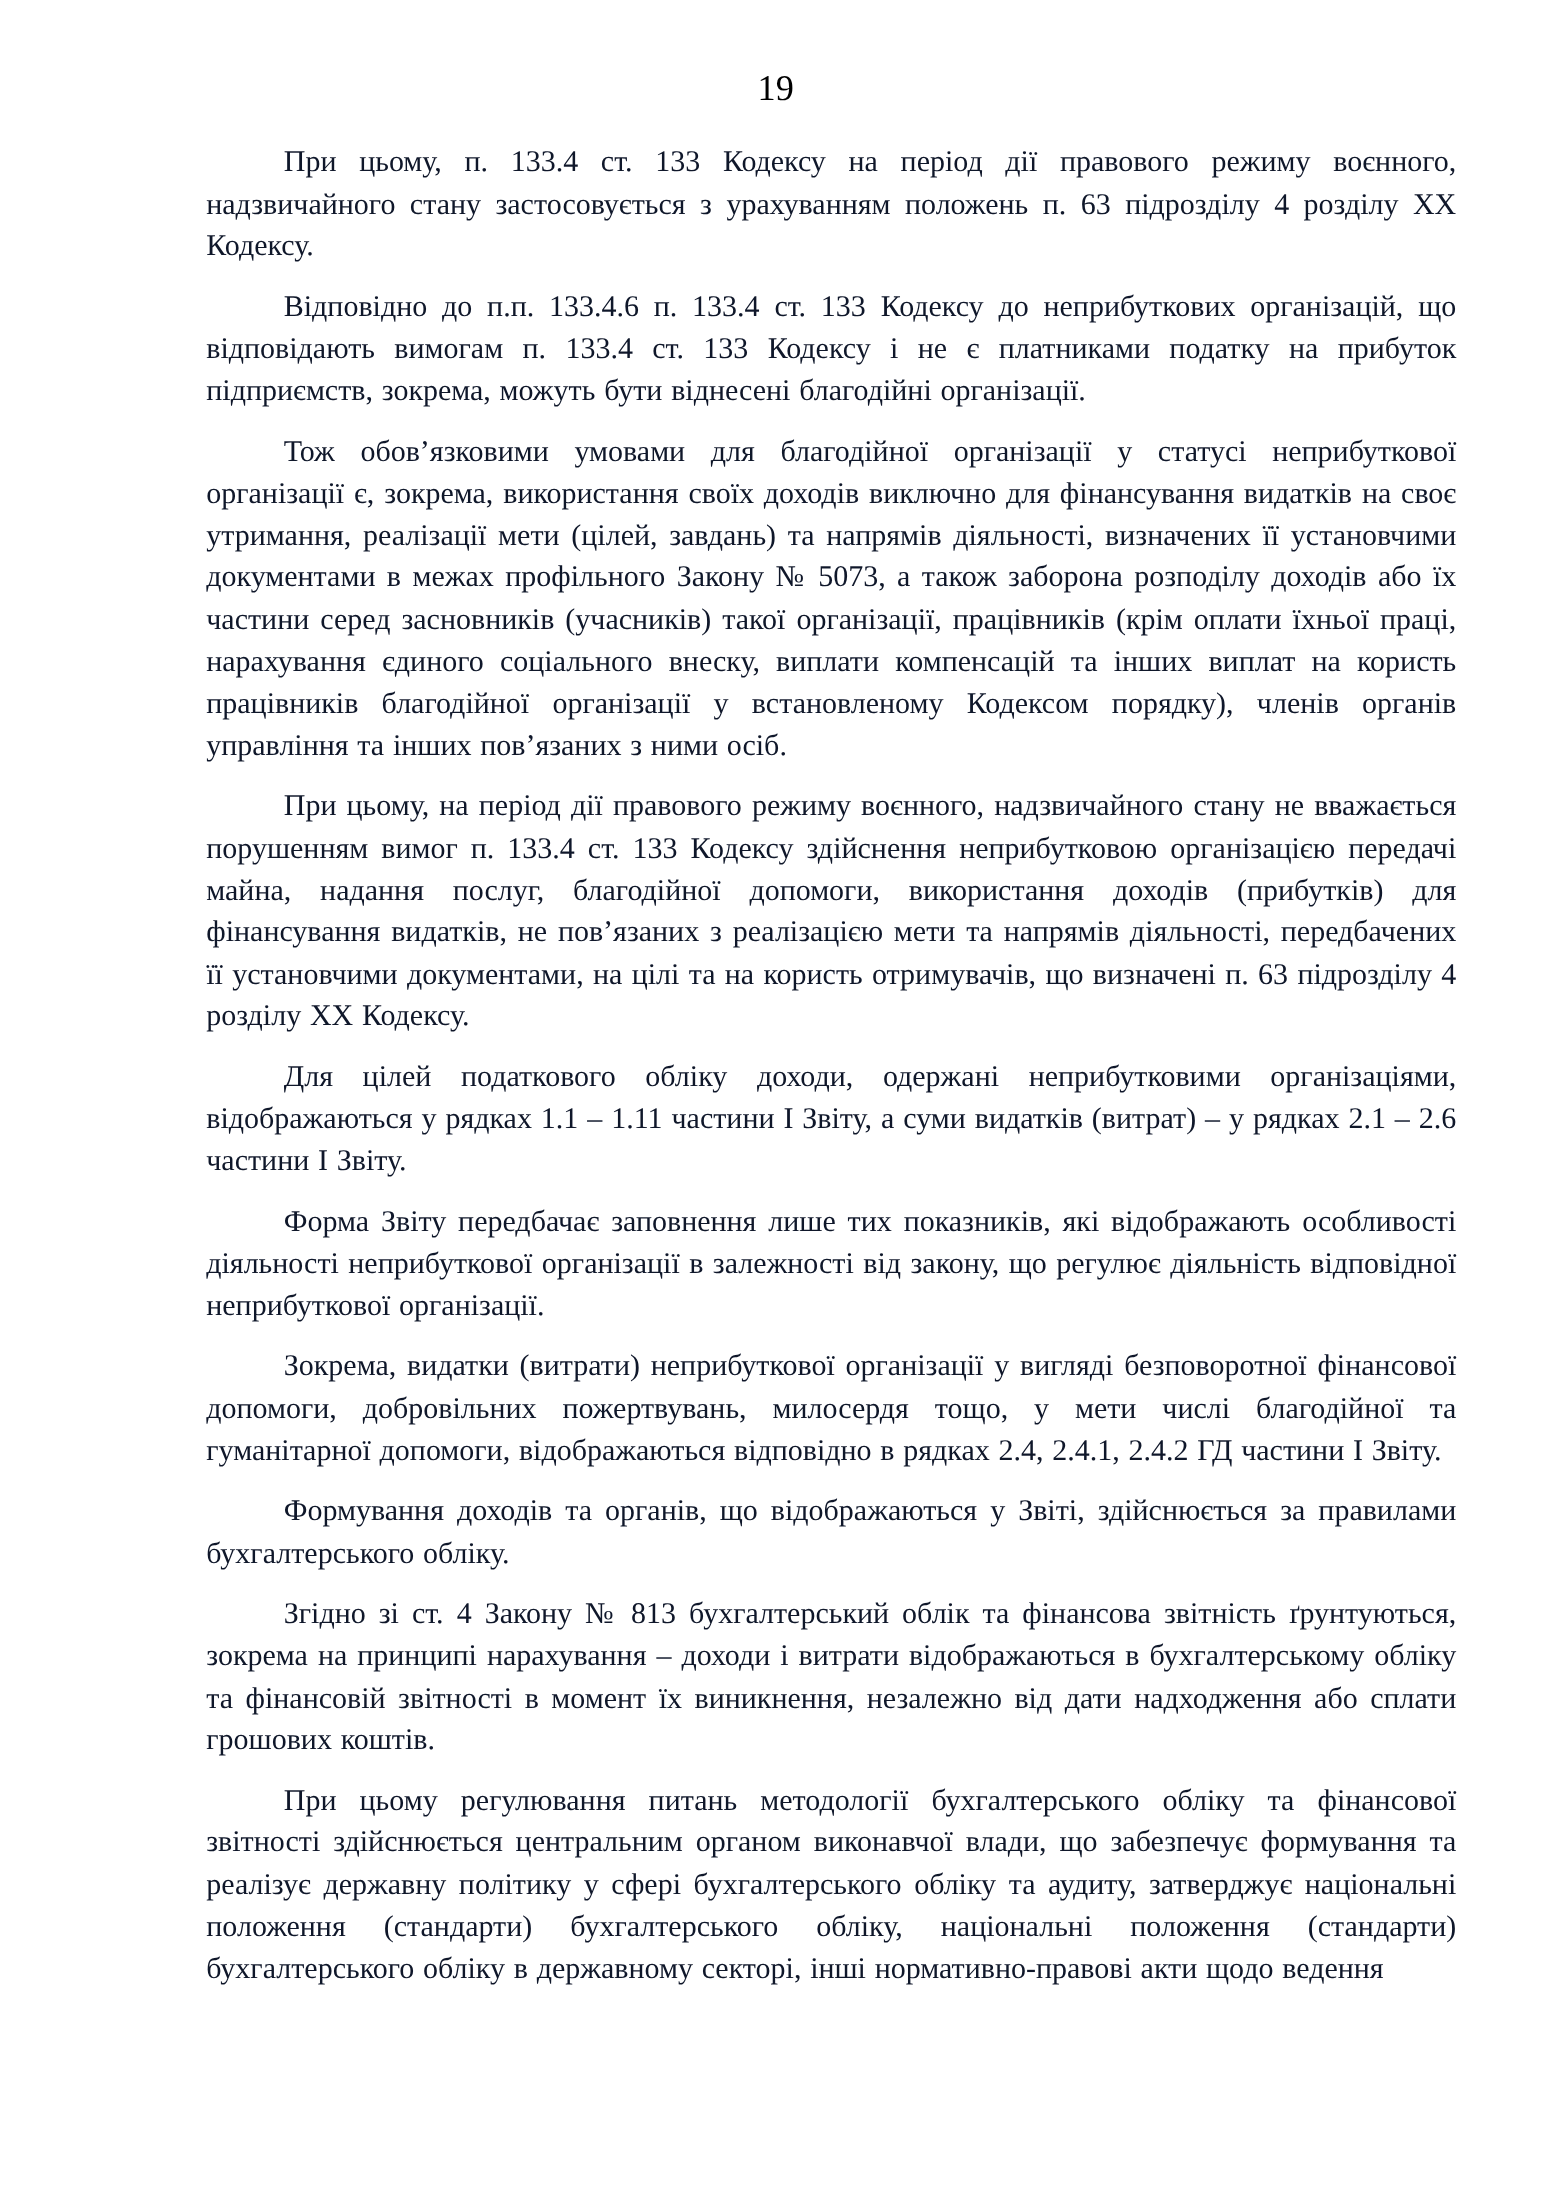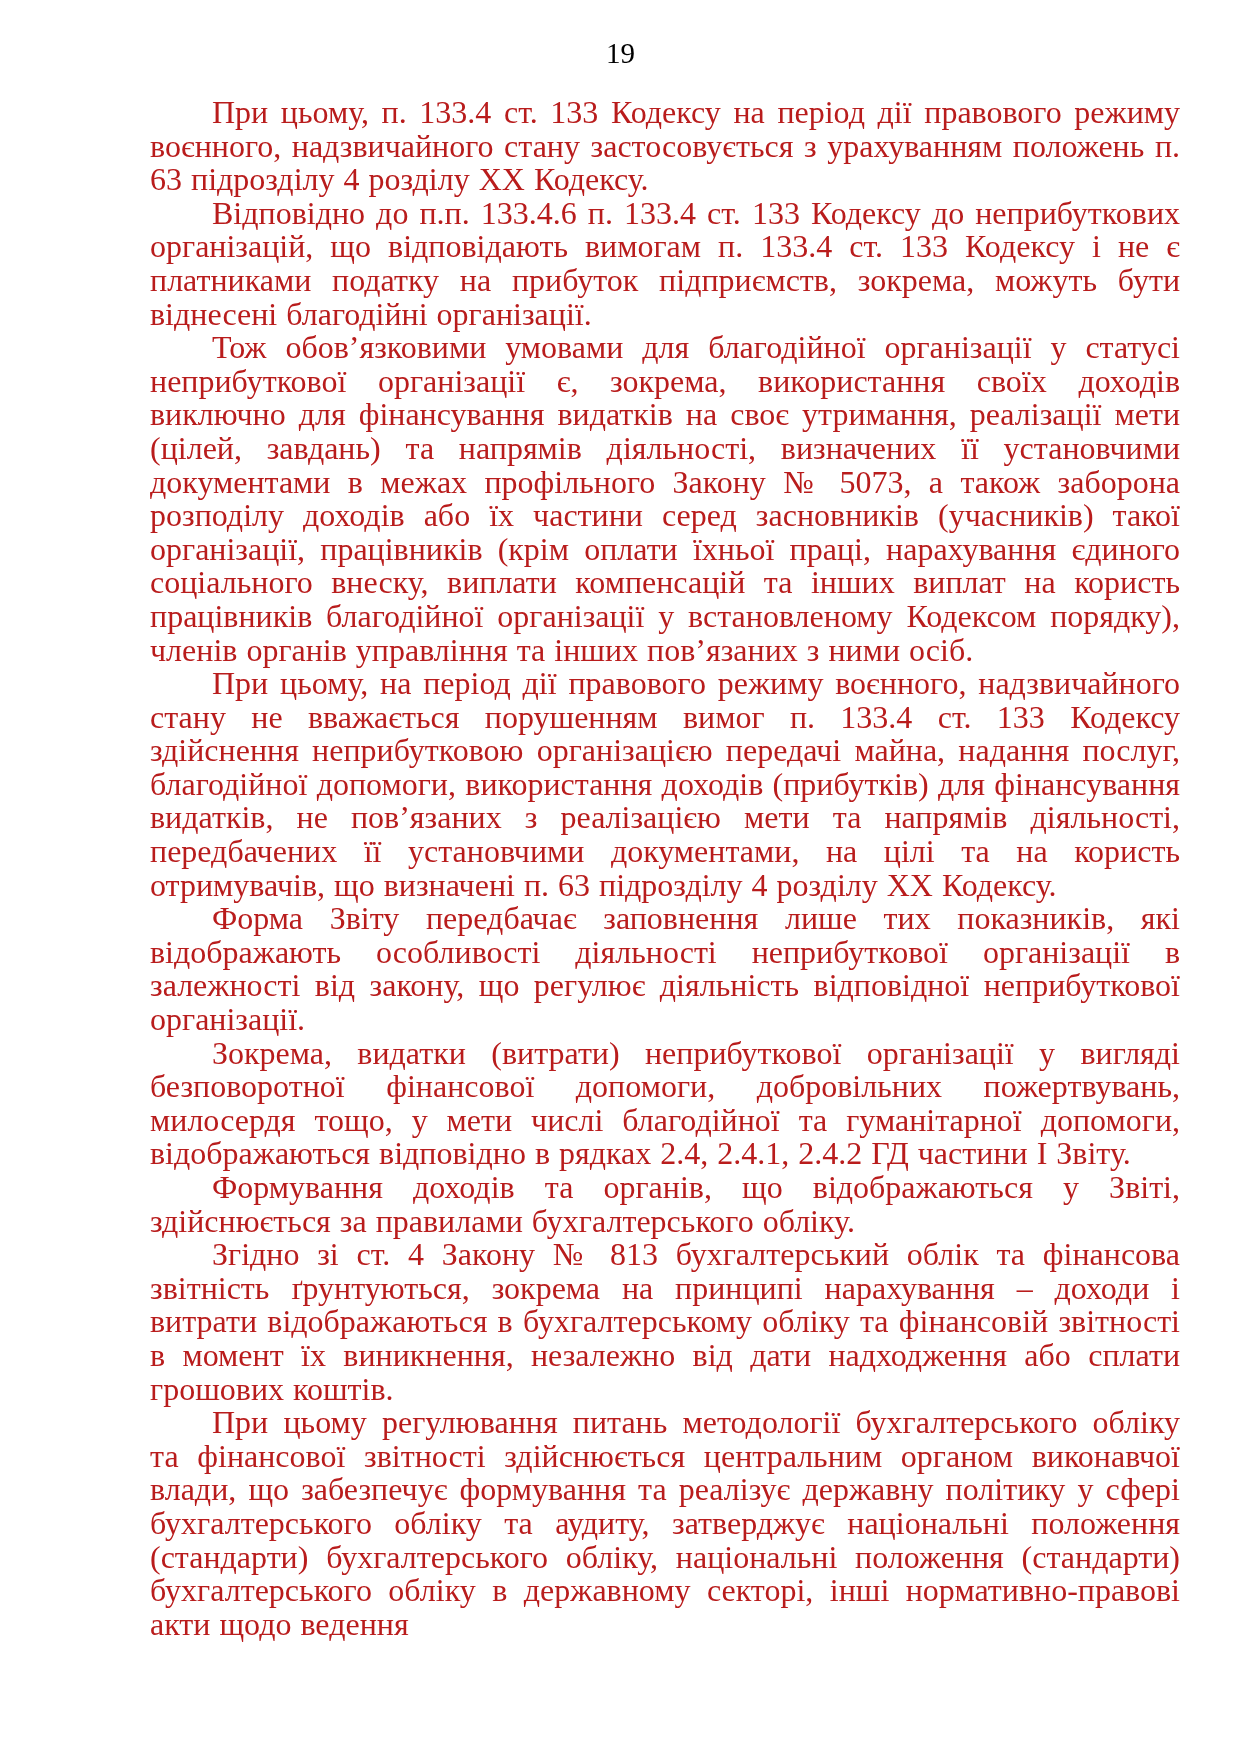--- a/index.html
+++ b/index.html
@@ -10,50 +10,51 @@
   .page {
     position: relative;
     width: 1241px;
     height: 1755px;
     background: #ffffff;
     color: #000000;
     font-family: "Liberation Serif", "DejaVu Serif", serif;
     overflow: hidden;
   }
   .page-number {
-    padding-top: 36px;
+    padding-top: 54px;
     text-align: center;
     font-size: 29px;
     line-height: 34px;
     color: #000000;
   }
   .body-text {
     margin: 26px 61px 0 150px; 
   }
   .body-text p {
-    margin: 0;
+    margin: 15px;
     padding: 0;
-    font-size: 32px;
+    font-size: 24px;
     line-height: 33.6px;
     text-align: justify;
     text-indent: 62px;
     word-spacing: 1px;
-    color: #b91c1c;
+    color: #0f172a;
   }
 </style>
 </head>
 <body>
 
 <div class="page">
   <div class="page-number">19</div>
 
   <div class="body-text">
     <p>При цьому, п. 133.4 ст. 133 Кодексу на період дії правового режиму воєнного, надзвичайного стану застосовується з урахуванням положень п. 63 підрозділу 4 розділу ХХ Кодексу.</p>
     <p>Відповідно до п.п. 133.4.6 п. 133.4 ст. 133 Кодексу до неприбуткових організацій, що відповідають вимогам п. 133.4 ст. 133 Кодексу і не є платниками податку на прибуток підприємств, зокрема, можуть бути віднесені благодійні організації.</p>
     <p>Тож обов’язковими умовами для благодійної організації у статусі неприбуткової організації є, зокрема, використання своїх доходів виключно для фінансування видатків на своє утримання, реалізації мети (цілей, завдань) та напрямів діяльності, визначених її установчими документами в межах профільного Закону № 5073, а також заборона розподілу доходів або їх частини серед засновників (учасників) такої організації, працівників (крім оплати їхньої праці, нарахування єдиного соціального внеску, виплати компенсацій та інших виплат на користь працівників благодійної організації у встановленому Кодексом порядку), членів органів управління та інших пов’язаних з ними осіб.</p>
     <p>При цьому, на період дії правового режиму воєнного, надзвичайного стану не вважається порушенням вимог п. 133.4 ст. 133 Кодексу здійснення неприбутковою організацією передачі майна, надання послуг, благодійної допомоги, використання доходів (прибутків) для фінансування видатків, не пов’язаних з реалізацією мети та напрямів діяльності, передбачених її установчими документами, на цілі та на користь отримувачів, що визначені п. 63 підрозділу 4 розділу ХХ Кодексу.</p>
+    <p>Для цілей податкового обліку доходи, одержані неприбутковими організаціями, відображаються у рядках 1.1 – 1.11 частини І Звіту, а суми видатків (витрат) – у рядках 2.1 – 2.6 частини І Звіту.</p>
     <p>Форма Звіту передбачає заповнення лише тих показників, які відображають особливості діяльності неприбуткової організації в залежності від закону, що регулює діяльність відповідної неприбуткової організації.</p>
     <p>Зокрема, видатки (витрати) неприбуткової організації у вигляді безповоротної фінансової допомоги, добровільних пожертвувань, милосердя тощо, у мети числі благодійної та гуманітарної допомоги, відображаються відповідно в рядках 2.4, 2.4.1, 2.4.2 ГД частини І Звіту.</p>
     <p>Формування доходів та органів, що відображаються у Звіті, здійснюється за правилами бухгалтерського обліку.</p>
     <p>Згідно зі ст. 4 Закону № 813 бухгалтерський облік та фінансова звітність ґрунтуються, зокрема на принципі нарахування – доходи і витрати відображаються в бухгалтерському обліку та фінансовій звітності в момент їх виникнення, незалежно від дати надходження або сплати грошових коштів.</p>
     <p>При цьому регулювання питань методології бухгалтерського обліку та фінансової звітності здійснюється центральним органом виконавчої влади, що забезпечує формування та реалізує державну політику у сфері бухгалтерського обліку та аудиту, затверджує національні положення (стандарти) бухгалтерського обліку, національні положення (стандарти) бухгалтерського обліку в державному секторі, інші нормативно-правові акти щодо ведення</p>
   </div>
 </div>
 
 </body></html>

